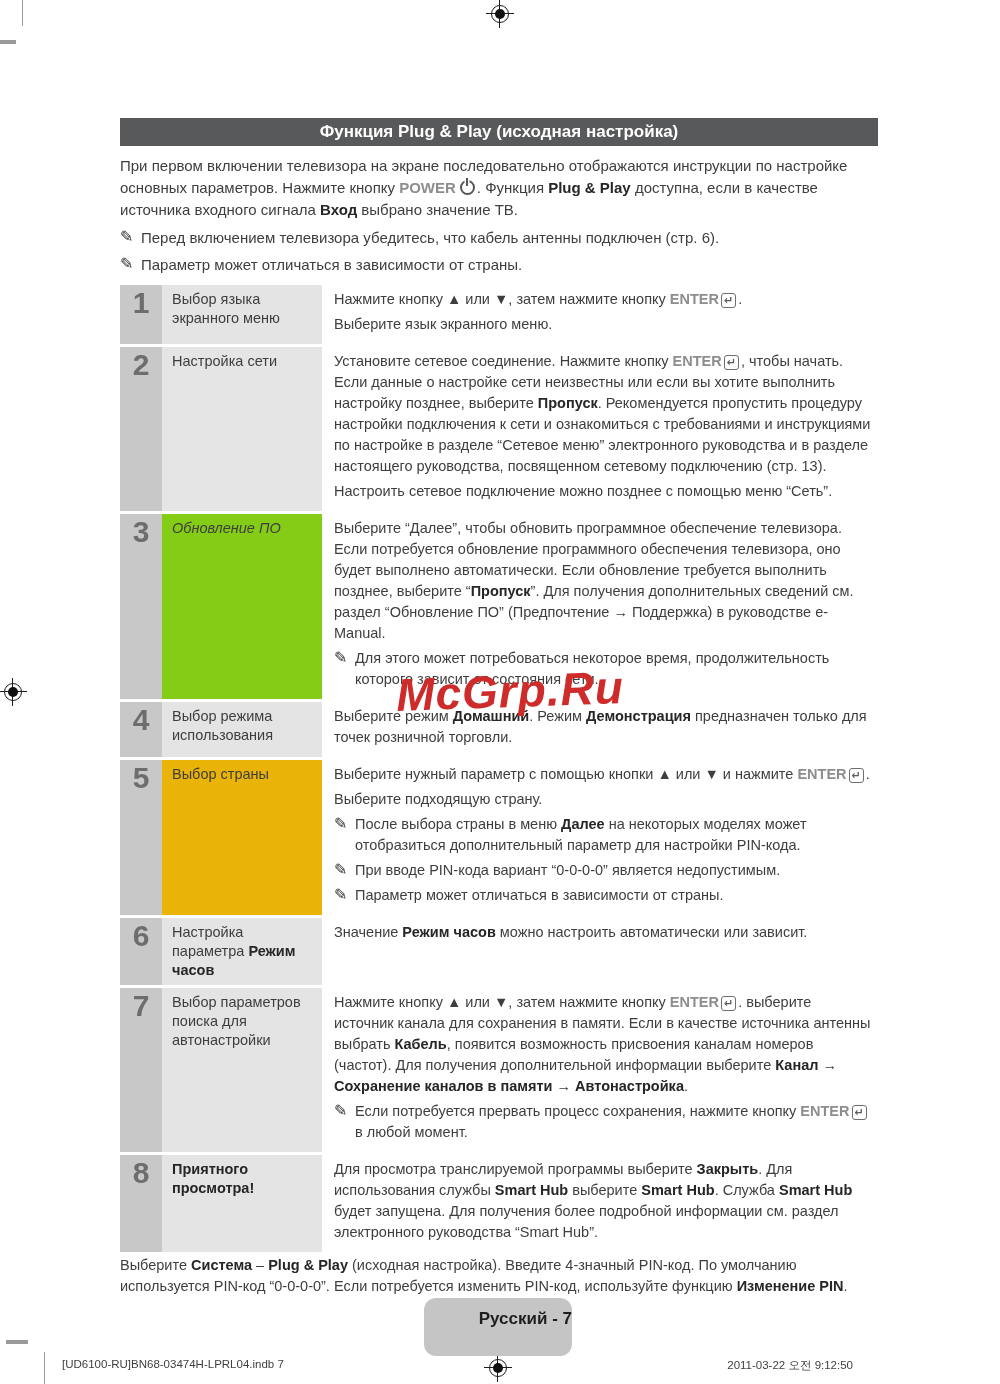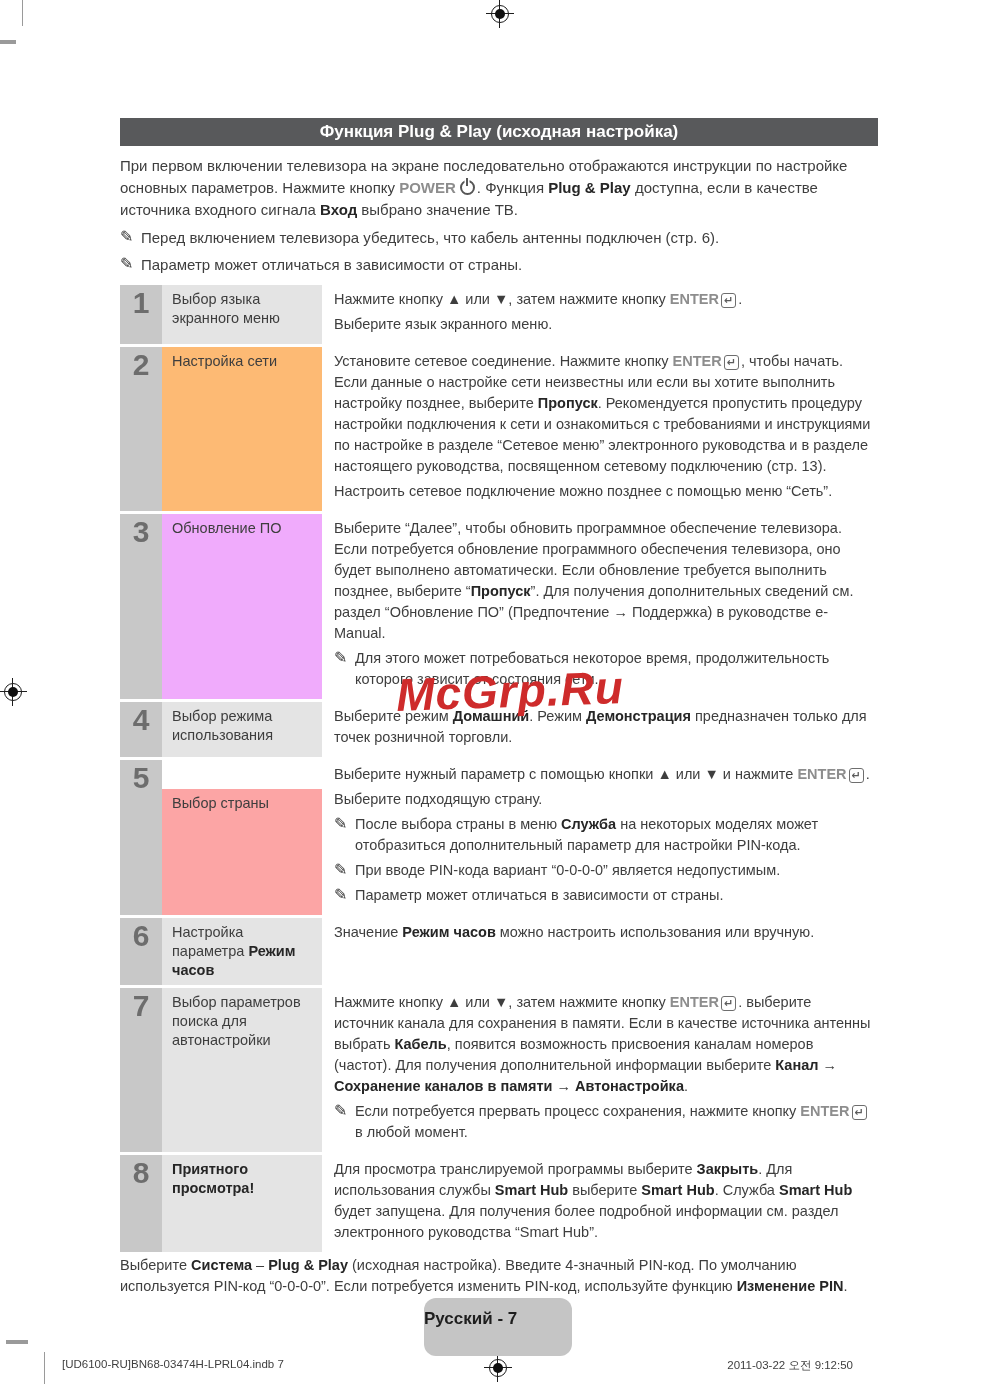--- a/index.html
+++ b/index.html
@@ -46,21 +46,21 @@
               border-radius:50%;margin:0 2px 0 4px;vertical-align:-2px;}
   .pbar{position:absolute;left:50%;top:-4px;transform:translateX(-50%);width:2px;height:8px;
         background:#565656;box-shadow:0 0 0 1.5px #ffffff;}
 
   .reset-heading{margin:16px 0 9px 0;font-size:16.5px;font-weight:bold;color:#1f1f1f;
                  text-decoration:underline;}
   .reset-paras{font-size:14.5px;line-height:21px;}
   .reset-paras .body-p{margin:0 0 2px 0;}
 
   .badge{position:absolute;left:424px;top:1298px;width:148px;height:58px;background:#c5c5c5;
-         border-radius:12px;text-align:left;}
+         border-radius:12px;text-align:right;}
   .badge span{display:inline-block;margin-top:11px;font-size:17px;font-weight:bold;color:#1e1e1e;}
 
   .watermark{position:absolute;left:396px;top:664px;font-size:46px;font-style:italic;font-weight:bold;
              color:#ce2b2b;letter-spacing:1px;transform:rotate(-2deg);z-index:6;white-space:nowrap;}
 
   .footer-left{position:absolute;left:62px;top:1358px;font-size:11.5px;color:#3f3f3f;}
   .footer-right{position:absolute;right:34px;top:1358px;font-size:11.5px;color:#3f3f3f;}
 </style>
 </head>
 <body>
@@ -118,69 +118,69 @@
         <div class="step-row">
           <div class="cell-num" style="background: rgb(200, 200, 200);">1</div>
           <div class="cell-label" style="background: rgb(228, 228, 228);"><span class="s-n">Выбор языка экранного меню</span></div>
           <div class="cell-body">
             <div class="body-p"><span class="s-n">Нажмите кнопку ▲ или ▼, затем нажмите кнопку </span><span class="s-g">ENTER</span><span class="enter-icon">↵</span><span class="s-n">.</span></div>
             <div class="body-p"><span class="s-n">Выберите язык экранного меню.</span></div>
           </div>
         </div>
         <div class="step-row">
           <div class="cell-num" style="background: rgb(200, 200, 200);">2</div>
-          <div class="cell-label" style="background: #fdba74;"><span class="s-n">Настройка сети</span></div>
+          <div class="cell-label" style="background: #e5e5e5;"><span class="s-n">Настройка сети</span></div>
           <div class="cell-body">
             <div class="body-p"><span class="s-n">Установите сетевое соединение. Нажмите кнопку </span><span class="s-g">ENTER</span><span class="enter-icon">↵</span><span class="s-n">, чтобы начать. Если данные о настройке сети неизвестны или если вы хотите выполнить настройку позднее, выберите </span><span class="s-b">Пропуск</span><span class="s-n">. Рекомендуется пропустить процедуру настройки подключения к сети и ознакомиться с требованиями и инструкциями по настройке в разделе “Сетевое меню” электронного руководства и в разделе настоящего руководства, посвященном сетевому подключению (стр. 13).</span></div>
             <div class="body-p"><span class="s-n">Настроить сетевое подключение можно позднее с помощью меню “Сеть”.</span></div>
           </div>
         </div>
         <div class="step-row">
           <div class="cell-num" style="background: rgb(200, 200, 200);">3</div>
-          <div class="cell-label" style="background: #f0abfc;"><span class="s-n">Обновление ПО</span></div>
+          <div class="cell-label" style="background: #84cc16; font-style: italic;"><span class="s-n">Обновление ПО</span></div>
           <div class="cell-body">
             <div class="body-p"><span class="s-n">Выберите “Далее”, чтобы обновить программное обеспечение телевизора. Если потребуется обновление программного обеспечения телевизора, оно будет выполнено автоматически. Если обновление требуется выполнить позднее, выберите “</span><span class="s-b">Пропуск</span><span class="s-n">”. Для получения дополнительных сведений см. раздел “Обновление ПО” (Предпочтение → Поддержка) в руководстве e-Manual.</span></div>
             <div class="note">
               <span class="note-icon">✎</span>
               <span class="note-text"><span class="s-n">Для этого может потребоваться некоторое время, продолжительность которого зависит от состояния сети.</span></span>
             </div>
           </div>
         </div>
         <div class="step-row">
           <div class="cell-num" style="background: rgb(200, 200, 200);">4</div>
           <div class="cell-label" style="background: rgb(228, 228, 228);"><span class="s-n">Выбор режима использования</span></div>
           <div class="cell-body">
             <div class="body-p"><span class="s-n">Выберите режим </span><span class="s-b">Домашний</span><span class="s-n">. Режим </span><span class="s-b">Демонстрация</span><span class="s-n"> предназначен только для точек розничной торговли.</span></div>
           </div>
         </div>
         <div class="step-row">
           <div class="cell-num" style="background: rgb(200, 200, 200);">5</div>
-          <div class="cell-label" style="background: #fca5a5; margin-top: 29px;"><span class="s-n">Выбор страны</span></div>
+          <div class="cell-label" style="background: #eab308;"><span class="s-n">Выбор страны</span></div>
           <div class="cell-body">
             <div class="body-p"><span class="s-n">Выберите нужный параметр с помощью кнопки ▲ или ▼ и нажмите </span><span class="s-g">ENTER</span><span class="enter-icon">↵</span><span class="s-n">.</span></div>
             <div class="body-p"><span class="s-n">Выберите подходящую страну.</span></div>
             <div class="note">
               <span class="note-icon">✎</span>
-              <span class="note-text"><span class="s-n">После выбора страны в меню </span><span class="s-b">Служба</span><span class="s-n"> на некоторых моделях может отобразиться дополнительный параметр для настройки PIN-кода.</span></span>
+              <span class="note-text"><span class="s-n">После выбора страны в меню </span><span class="s-b">Далее</span><span class="s-n"> на некоторых моделях может отобразиться дополнительный параметр для настройки PIN-кода.</span></span>
             </div>
             <div class="note">
               <span class="note-icon">✎</span>
               <span class="note-text"><span class="s-n">При вводе PIN-кода вариант “0-0-0-0” является недопустимым.</span></span>
             </div>
             <div class="note">
               <span class="note-icon">✎</span>
               <span class="note-text"><span class="s-n">Параметр может отличаться в зависимости от страны.</span></span>
             </div>
           </div>
         </div>
         <div class="step-row">
           <div class="cell-num" style="background: rgb(200, 200, 200);">6</div>
           <div class="cell-label" style="background: rgb(228, 228, 228);"><span class="s-n">Настройка параметра </span><span class="s-b">Режим часов</span></div>
           <div class="cell-body">
-            <div class="body-p"><span class="s-n">Значение </span><span class="s-b">Режим часов</span><span class="s-n"> можно настроить использования или вручную.</span></div>
+            <div class="body-p"><span class="s-n">Значение </span><span class="s-b">Режим часов</span><span class="s-n"> можно настроить автоматически или зависит.</span></div>
           </div>
         </div>
         <div class="step-row">
           <div class="cell-num" style="background: rgb(200, 200, 200);">7</div>
           <div class="cell-label" style="background: rgb(228, 228, 228);"><span class="s-n">Выбор параметров поиска для автонастройки</span></div>
           <div class="cell-body">
             <div class="body-p"><span class="s-n">Нажмите кнопку ▲ или ▼, затем нажмите кнопку </span><span class="s-g">ENTER</span><span class="enter-icon">↵</span><span class="s-n">. выберите источник канала для сохранения в памяти. Если в качестве источника антенны выбрать </span><span class="s-b">Кабель</span><span class="s-n">, появится возможность присвоения каналам номеров (частот). Для получения дополнительной информации выберите </span><span class="s-b">Канал</span><span class="s-n"> → </span><span class="s-b">Сохранение каналов в памяти</span><span class="s-n"> → </span><span class="s-b">Автонастройка</span><span class="s-n">.</span></div>
             <div class="note">
               <span class="note-icon">✎</span>
               <span class="note-text"><span class="s-n">Если потребуется прервать процесс сохранения, нажмите кнопку </span><span class="s-g">ENTER</span><span class="enter-icon">↵</span><span class="s-n"> в любой момент.</span></span>

